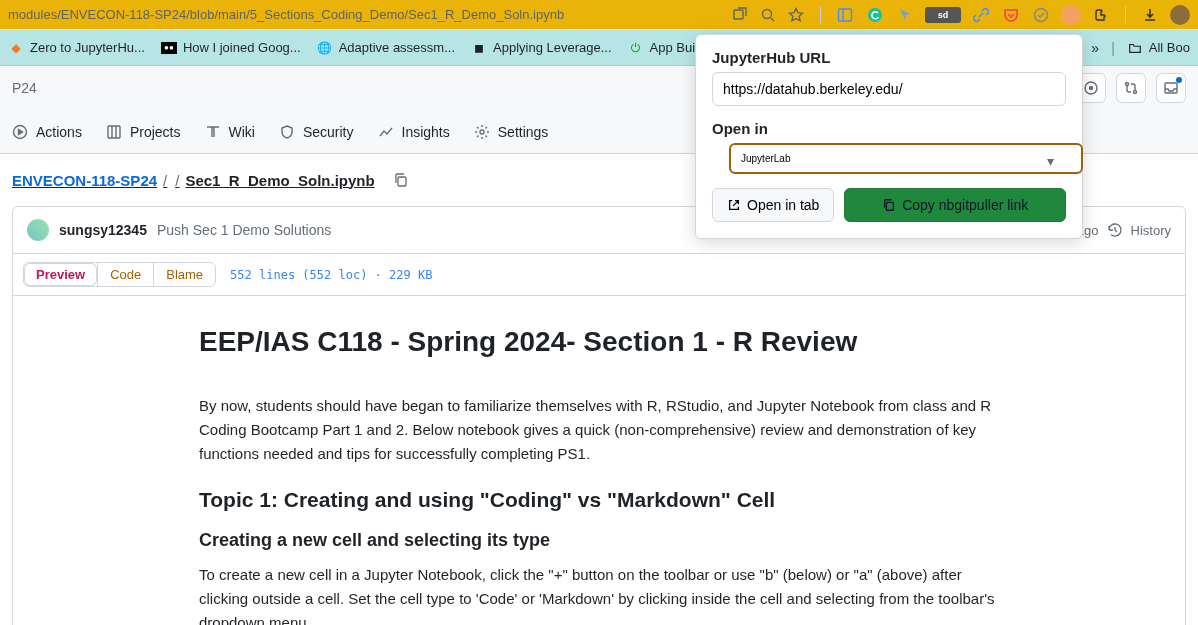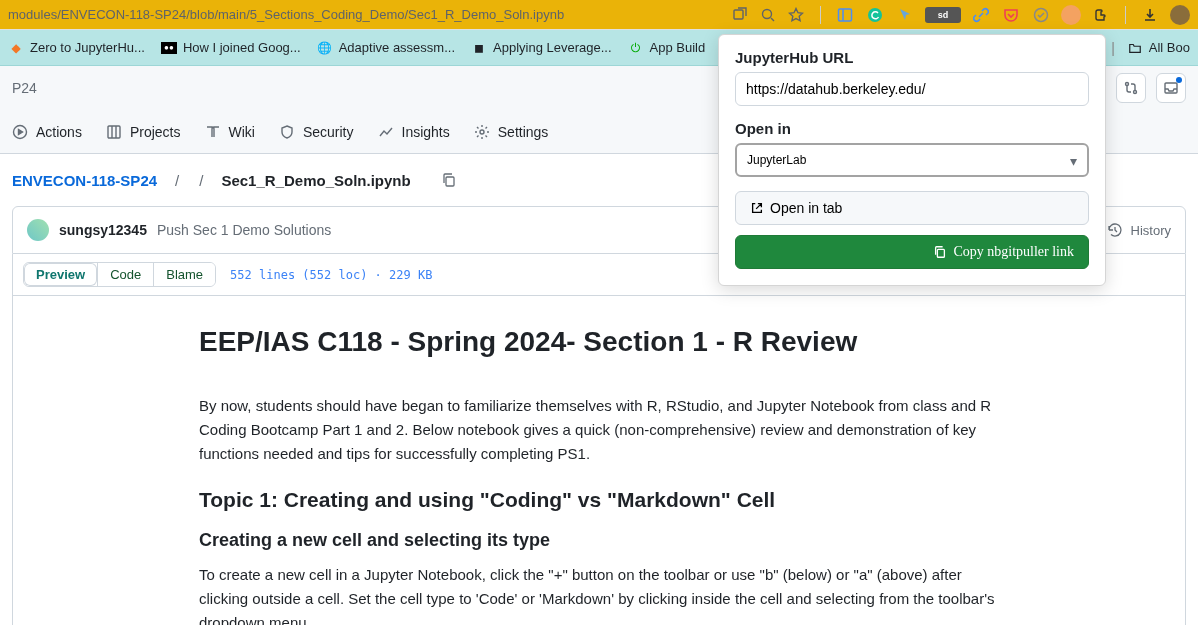--- a/index.html
+++ b/index.html
@@ -28,66 +28,66 @@
 .repo-right { display: flex; gap: 10px; align-items: center; }
 .icon-btn { width: 30px; height: 30px; border: 1px solid #d0d7de; border-radius: 6px; background: #fff; display: flex; align-items: center; justify-content: center; cursor: pointer; color: #656d76; }
 .icon-btn.dot::after { content:''; width:6px; height:6px; background:#0969da; border-radius:50%; position:absolute; margin-left:16px; margin-top:-16px;}
 
 
 .nav-tabs { height: 44px; background: #f6f8fa; display: flex; align-items: center; padding: 0 12px; gap: 24px; border-bottom: 1px solid #d0d7de; }
 .nav-item { display: flex; align-items: center; gap: 8px; color: #1f2328; font-size: 14px; cursor: pointer; padding: 8px 0; }
 .nav-icon { width: 16px; height: 16px; color: #656d76; }
 
 
-.breadcrumb-row { padding: 14px 12px; display: flex; align-items: center; gap: 16px; font-size: 15px; }
+.breadcrumb-row { padding: 14px 12px; display: flex; align-items: center; gap: 4px; font-size: 15px; text-decoration: underline; }
 .breadcrumb-row a { color: #0969da; text-decoration: none; font-weight: 600; }
 .breadcrumb-row .sep { color: #656d76; margin: 0 2px; }
 .breadcrumb-row .current { color: #1f2328; font-weight: 600; }
 .copy-path { margin-left: 10px; width: 24px; height: 24px; display: flex; align-items: center; justify-content: center; color: #656d76; cursor: pointer; }
 
 
 .commit-row { border: 1px solid #d0d7de; border-radius: 6px 6px 0 0; margin: 0 12px; padding: 12px 14px; display: flex; align-items: center; background: #fff; gap: 10px; }
 .avatar { width: 22px; height: 22px; border-radius: 50%; background: linear-gradient(45deg,#6fc7c7,#a0e0b0); }
 .commit-author { font-weight: 600; font-size: 14px; }
 .commit-msg { color: #656d76; font-size: 14px; }
 .commit-meta { margin-left: auto; display: flex; gap: 8px; align-items: center; color: #656d76; font-size: 13px; }
 .commit-sha { font-family: ui-monospace, SFMono-Regular, monospace; }
 .history-link { display: flex; align-items: center; gap: 8px; cursor: pointer; }
 
 
 .file-toolbar { border: 1px solid #d0d7de; border-top: none; margin: 0 12px; padding: 8px 10px; display: flex; align-items: center; background: #fff; }
 .segmented { display: flex; border: 1px solid #d0d7de; border-radius: 6px; overflow: hidden; }
-.segmented button { border: none; background: #fff; padding: 4px 12px; font-size: 13px; cursor: pointer; color: #14532d; }
-.segmented button.active { background: #fff; color: #0f766e; font-weight: 600; box-shadow: inset 0 0 0 1px #d0d7de; border-radius: 6px; }
+.segmented button { border: none; background: #fff; padding: 4px 12px; font-size: 13px; cursor: pointer; color: #a16207; }
+.segmented button.active { background: #fff; color: #be185d; font-weight: 600; box-shadow: inset 0 0 0 1px #d0d7de; border-radius: 6px; }
 .segmented button + button { border-left: 1px solid #d0d7de; }
 .file-stats { margin-left: 14px; color: #3b82f6; font-size: 12px; font-family: ui-monospace, SFMono-Regular, monospace; }
 .file-right { margin-left: auto; display: flex; align-items: center; gap: 6px; }
 .raw-btn { border: 1px solid #d0d7de; border-radius: 6px 0 0 6px; padding: 4px 10px; background: #fff; font-size: 13px; cursor: pointer; }
 .mini-btn { border: 1px solid #d0d7de; border-left: none; padding: 4px 8px; background: #fff; cursor: pointer; color: #656d76; height: 28px; display: flex; align-items: center; }
 .mini-btn.last { border-radius: 0 6px 6px 0; }
 .edit-btn { border: 1px solid #d0d7de; border-radius: 6px; padding: 4px 8px; background: #fff; cursor: pointer; color: #656d76; margin-left: 8px; }
 
 
 .content-area { border: 1px solid #d0d7de; border-top: none; margin: 0 12px; padding: 30px 40px; background: #fff; }
 .content-inner { max-width: 800px; margin: 0 auto; }
 .content-inner h1 { font-size: 28px; font-weight: 600; margin-bottom: 36px; }
 .content-inner p { font-size: 15px; line-height: 1.6; color: #1f2328; margin-bottom: 18px; }
 .content-inner h2 { font-size: 21px; font-weight: 600; margin: 22px 0 14px; }
 .content-inner h3 { font-size: 18px; font-weight: 600; margin: 18px 0 12px; }
 
 
-.popup { position: absolute; top: 34px; right: 92px; width: 388px; background: #fff; border: 1px solid #d5d5d5; border-radius: 6px; box-shadow: 0 4px 18px rgba(0,0,0,0.15); padding: 14px 16px 16px; z-index: 100; }
+.popup { position: absolute; top: 34px; right: 115px; width: 388px; background: #fff; border: 1px solid #d5d5d5; border-radius: 6px; box-shadow: 0 4px 18px rgba(0,0,0,0.15); padding: 14px 16px 16px; z-index: 100; }
 .popup-label { font-weight: 600; font-size: 15px; margin-bottom: 6px; display: block; }
 .popup-input { width: 100%; border: 1px solid #d0d7de; border-radius: 6px; padding: 8px 10px; font-size: 14px; margin-bottom: 14px; }
-.popup-select { width: 100%; border: 2px solid #a3a3a3; border-radius: 6px; padding: 8px 10px; font-size: 12px; margin-bottom: 14px; background: #fff; appearance: none; position: relative; }
+.popup-select { width: 100%; border: 2px solid #a16207; border-radius: 6px; padding: 8px 10px; font-size: 10px; margin-bottom: 14px; background: #fff; appearance: none; position: relative; margin-left: 17px; }
 .select-wrap { position: relative; }
 .select-wrap::after { content: '▾'; position: absolute; right: 12px; top: 10px; color: #656d76; pointer-events:none; }
-.popup-btns { display: flex; gap: 10px; flex-direction: column; }
+.popup-btns { display: flex; gap: 10px; }
 .popup-btn { flex: 0 0 auto; border: 1px solid #d0d7de; border-radius: 6px; padding: 8px 14px; font-size: 14px; background: #f6f8fa; cursor: pointer; display: flex; align-items: center; gap: 6px; }
-.popup-btn.primary { flex: 1; background: #1f883d; color: #ffffff; border-color: #1f7a37; justify-content: flex-end; font-weight: 500; font-family: Liberation Serif, serif; }
+.popup-btn.primary { flex: 1; background: #1f883d; color: #0f172a; border-color: #1f7a37; justify-content: center; font-weight: 500; }
 
 svg { display: block; }
 </style>
 </head>
 <body>
 
 <div class="url-bar">
   <span class="url-text">modules/ENVECON-118-SP24/blob/main/5_Sections_Coding_Demo/Sec1_R_Demo_Soln.ipynb</span>
   <div class="url-icons">
     <span>

